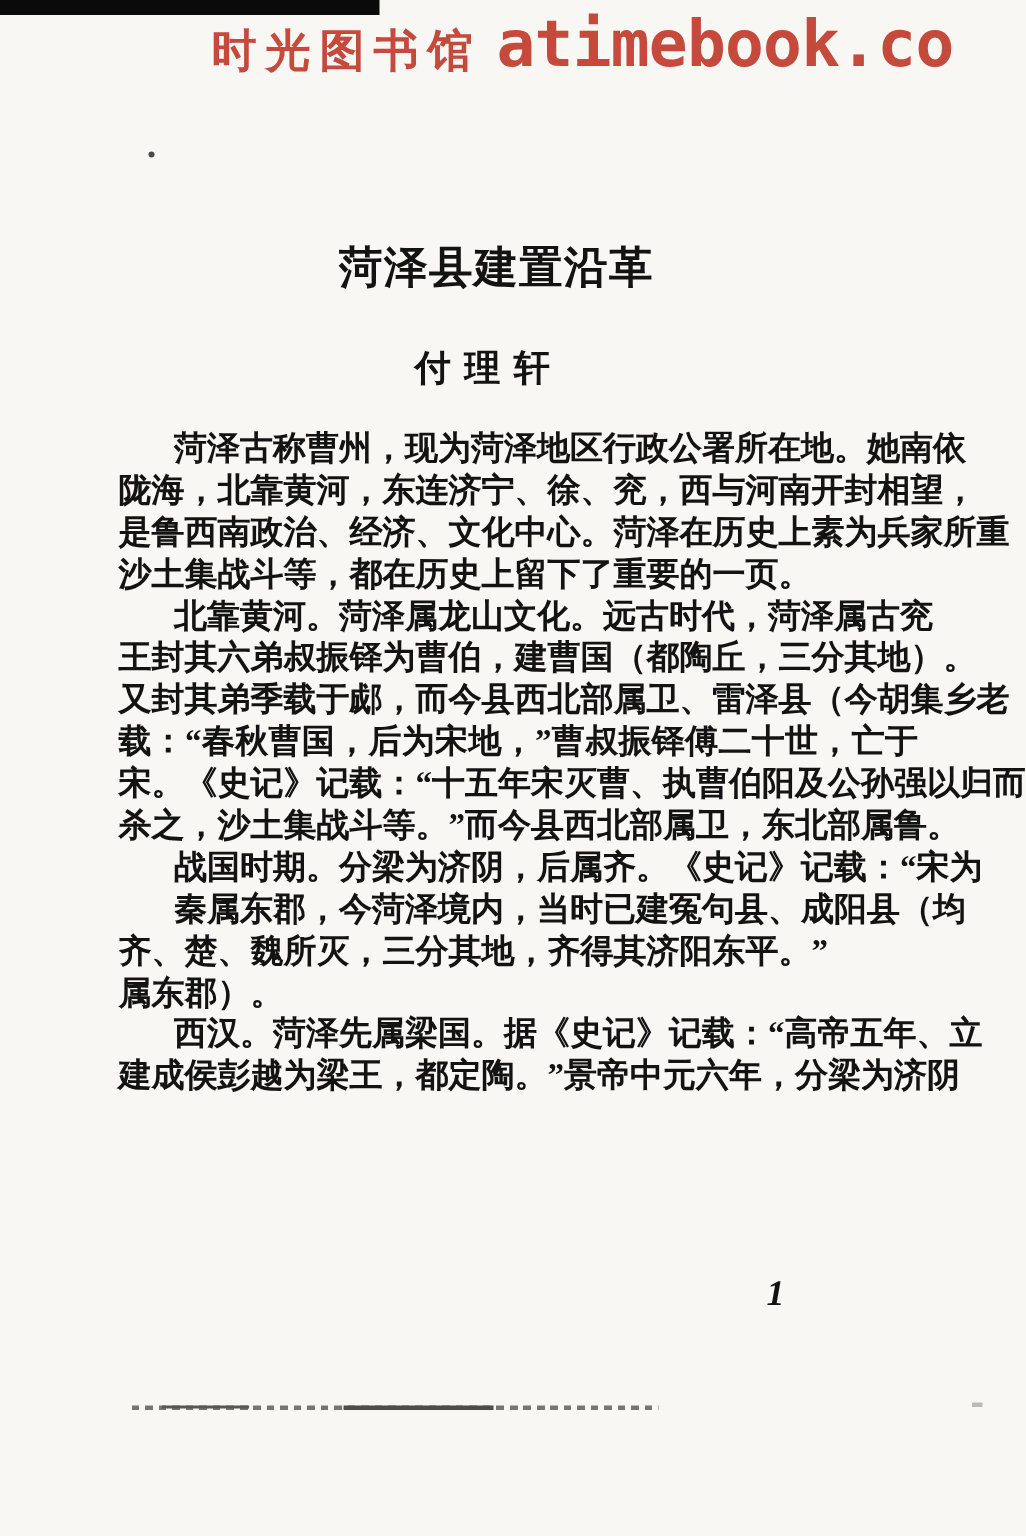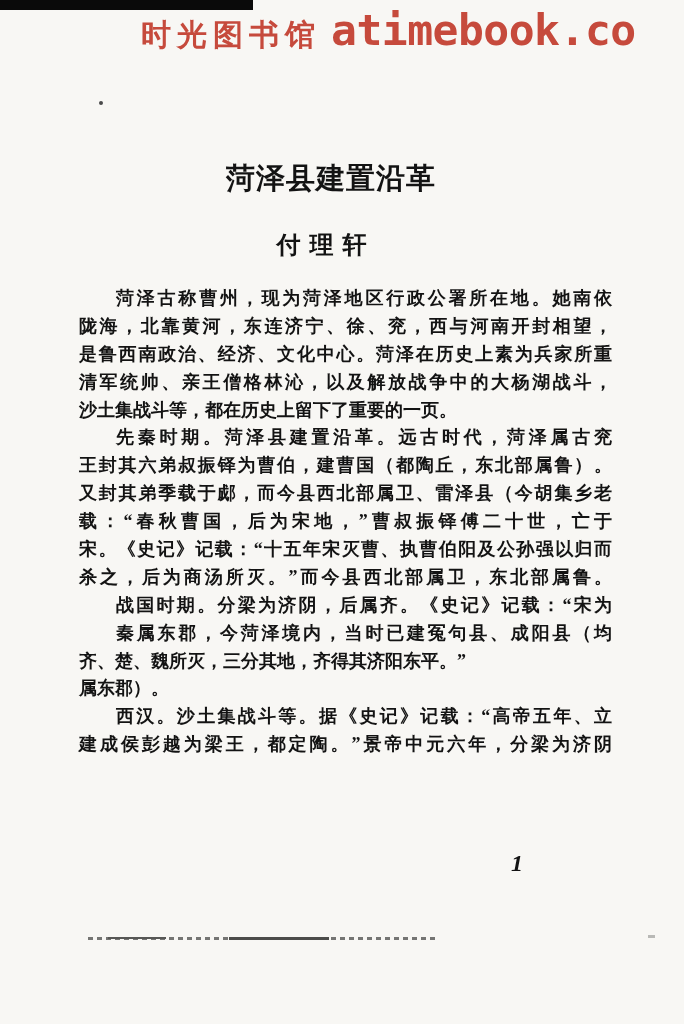--- a/index.html
+++ b/index.html
@@ -28,21 +28,21 @@
     transform:translateX(-11px);
   }
   .doc-author{
     position:absolute;left:0;right:0;top:229px;text-align:center;
     font-size:24px;font-weight:600;letter-spacing:9px;
     transform:translateX(-16px);
   }
   
   .body-text{
     position:absolute;left:79px;top:285px;width:533px;
-    font-size:18px;font-weight:600;line-height:27.9px;
+    font-size:22px;font-weight:600;line-height:27.9px;
   }
   .bline{
     width:533px;height:27.9px;overflow:visible;white-space:nowrap;
     text-align:justify;text-align-last:justify;text-justify:inter-character;
   }
   .bline.short{text-align:left;text-align-last:left;}
   .bline.indent{padding-left:37px;width:496px;}
   
   .page-number{
     position:absolute;left:511px;top:850px;
@@ -77,33 +77,32 @@
   </div>
 
   <div class="doc-title">菏泽县建置沿革</div>
 
   <div class="doc-author">付理轩</div>
 
   <div class="body-text">
       <div class="bline indent">菏泽古称曹州，现为菏泽地区行政公署所在地。她南依</div>
       <div class="bline">陇海，北靠黄河，东连济宁、徐、兖，西与河南开封相望，</div>
       <div class="bline">是鲁西南政治、经济、文化中心。菏泽在历史上素为兵家所重</div>
-      <div class="bline">清军统帅、亲王僧格林沁，以及解放战争中的大杨湖战斗，</div>
       <div class="bline short">沙土集战斗等，都在历史上留下了重要的一页。</div>
-      <div class="bline indent">先秦时期。菏泽县建置沿革。远古时代，菏泽属古兖</div>
-      <div class="bline">王封其六弟叔振铎为曹伯，建曹国（都陶丘，东北部属鲁）。</div>
+      <div class="bline indent">北靠黄河。菏泽属龙山文化。远古时代，菏泽属古兖</div>
+      <div class="bline">王封其六弟叔振铎为曹伯，建曹国（都陶丘，三分其地）。</div>
       <div class="bline">又封其弟季载于郕，而今县西北部属卫、雷泽县（今胡集乡老</div>
       <div class="bline">载：“春秋曹国，后为宋地，”曹叔振铎傅二十世，亡于</div>
       <div class="bline">宋。《史记》记载：“十五年宋灭曹、执曹伯阳及公孙强以归而</div>
-      <div class="bline">杀之，后为商汤所灭。”而今县西北部属卫，东北部属鲁。</div>
+      <div class="bline">杀之，沙土集战斗等。”而今县西北部属卫，东北部属鲁。</div>
       <div class="bline indent">战国时期。分梁为济阴，后属齐。《史记》记载：“宋为</div>
       <div class="bline indent">秦属东郡，今菏泽境内，当时已建冤句县、成阳县（均</div>
       <div class="bline short">齐、楚、魏所灭，三分其地，齐得其济阳东平。”</div>
       <div class="bline short">属东郡）。</div>
-      <div class="bline indent">西汉。沙土集战斗等。据《史记》记载：“高帝五年、立</div>
+      <div class="bline indent">西汉。菏泽先属梁国。据《史记》记载：“高帝五年、立</div>
       <div class="bline">建成侯彭越为梁王，都定陶。”景帝中元六年，分梁为济阴</div>
     </div>
 
   <div class="page-number">1</div>
 
   <div class="dashed-line">
     <div class="solid-seg"></div>
     <div class="solid-seg2"></div>
   </div>
 

